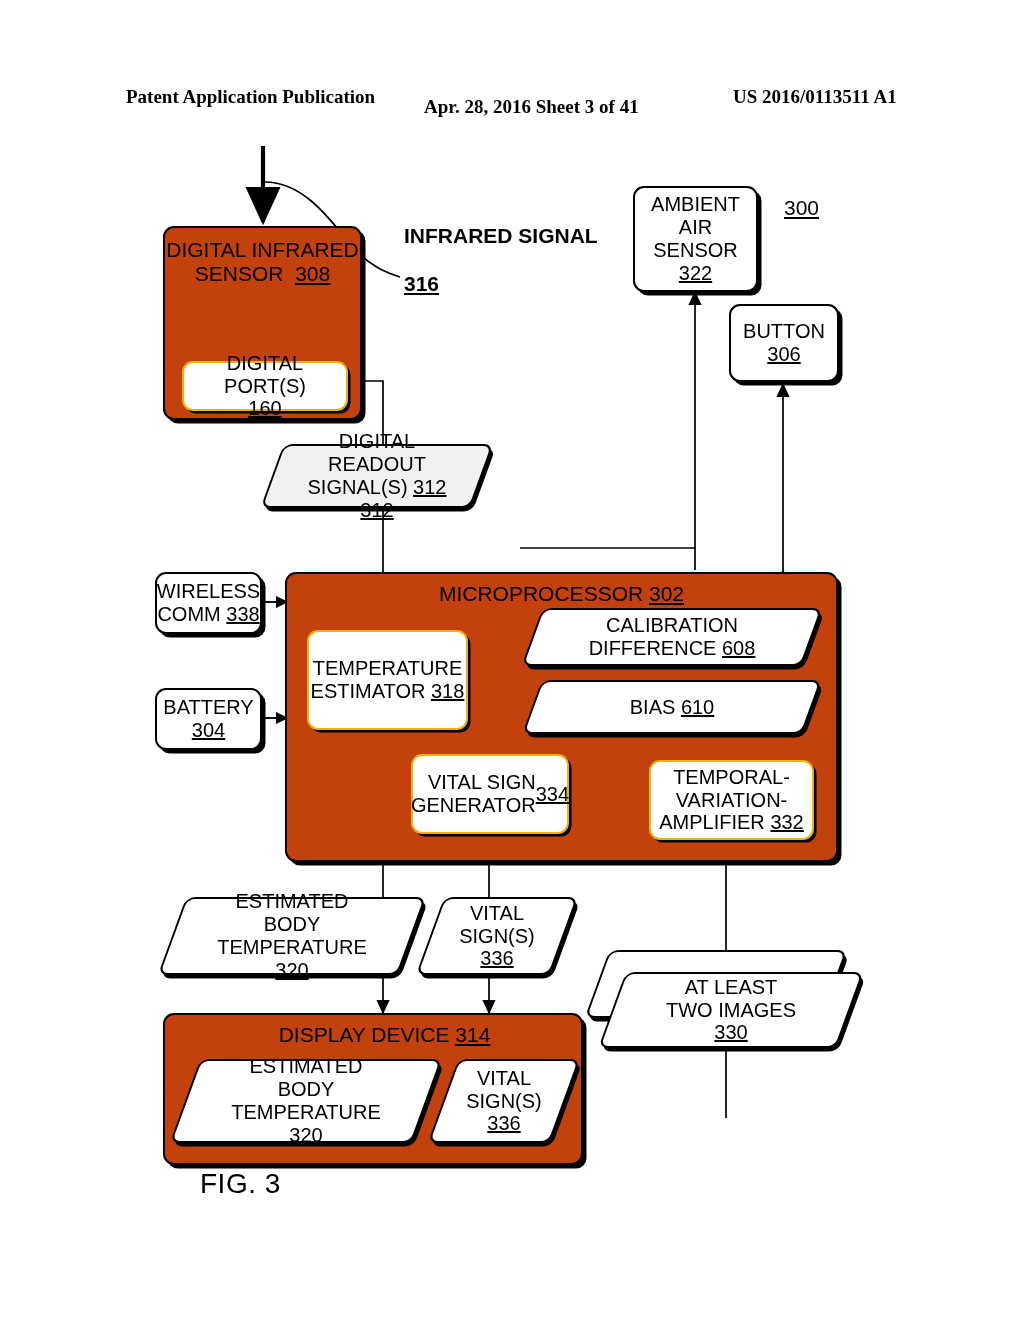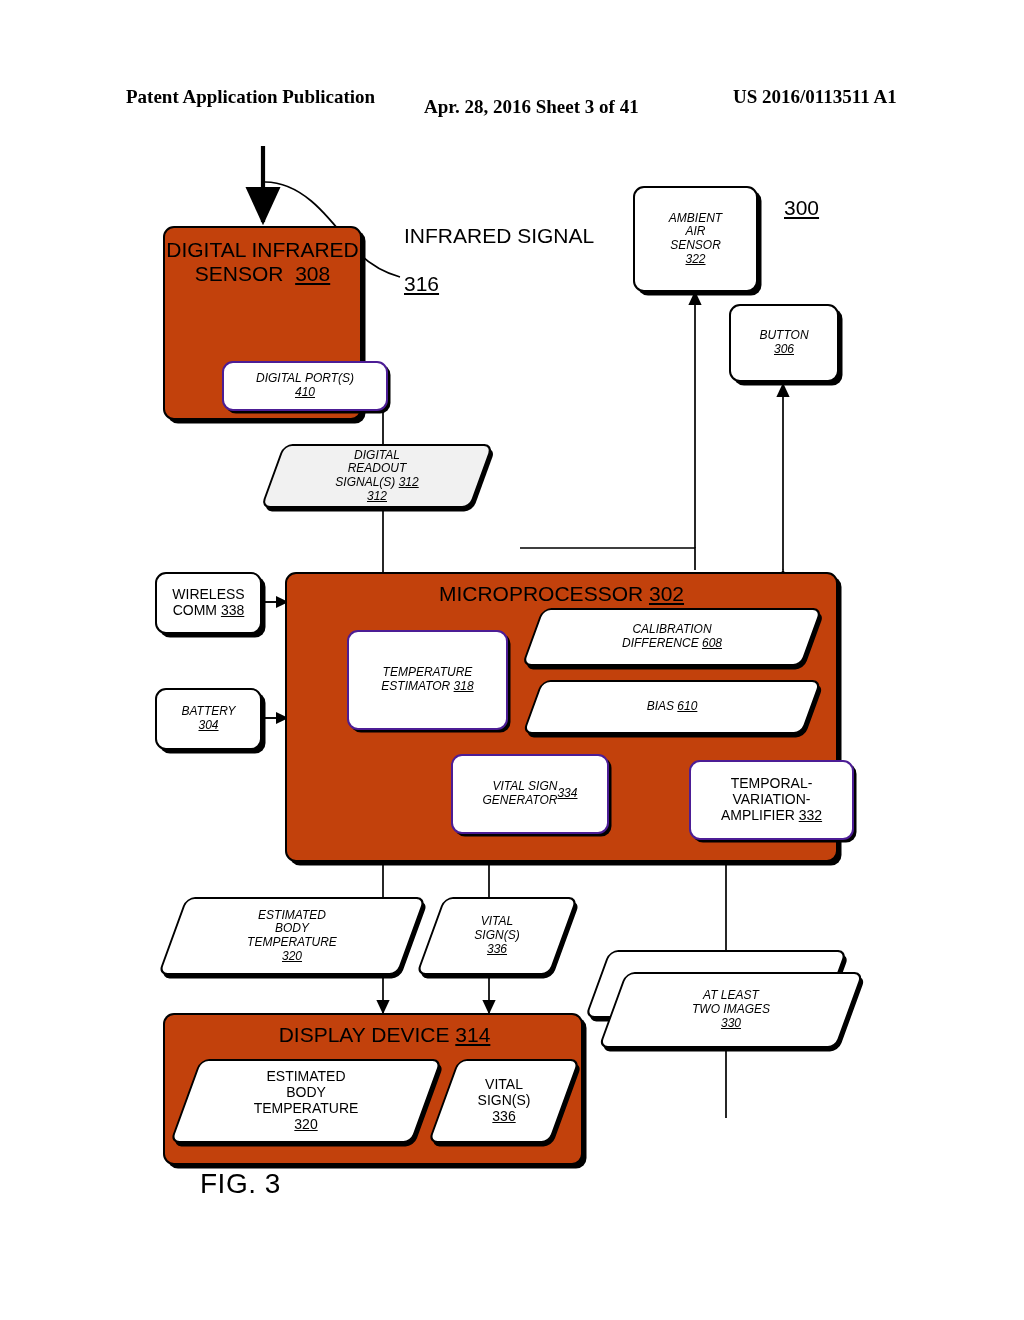--- a/index.html
+++ b/index.html
@@ -58,25 +58,24 @@
     line-height: 1.14;
     z-index: 3;
   }
   .rbox {
     border: 2.2px solid #000;
     border-radius: 11px;
     background: #fff;
     box-shadow: 4px 4px 0 -0.5px #000;
   }
   .rbox-inner {
-    border: 2px solid #4c1d95;
+    border: 2px solid #eab308;
     border-radius: 11px;
     background: #fff;
     box-shadow: 3px 3px 0 -0.5px #000;
-    margin-left: 40px;
   }
   
   .container {
     display: block;
     background: #c2410c;
   }
   .container > .ctitle {
     position: absolute;
     left: 0; right: 0;
     text-align: center;
@@ -112,22 +111,22 @@
     position: absolute;
     z-index: 4;
     line-height: 1.14;
     white-space: pre-line;
   }
 
   .u { text-decoration: underline; }
 
   
   .t22 { font-size: 21px; }
-  .t21 { font-size: 12px; font-style: italic; }
-  .t20 { font-size: 14px; }
+  .t21 { font-size: 20px; }
+  .t20 { font-size: 20px; }
 
   #fig-caption {
     position: absolute;
     left: 200px;
     top: 1168px;
     font-size: 28px;
     letter-spacing: 0.5px;
     z-index: 5;
   }
 </style>
@@ -183,33 +182,33 @@
     <line x1="489" y1="838" x2="489" y2="897" stroke="#000" stroke-width="1.7"></line>
     <line x1="489" y1="975" x2="489" y2="1013" stroke="#000" stroke-width="1.7" marker-end="url(#ah)"></line>
 
     <line x1="726" y1="962" x2="726" y2="841" stroke="#000" stroke-width="1.7" marker-end="url(#ah)"></line>
 
     <line x1="726" y1="1118" x2="726" y2="1048" stroke="#000" stroke-width="1.7"></line>
   </svg>
 
   <div class="flabel t22 u" style="left:784px; top:196px;">300</div>
 
-  <div class="flabel t22" style="left:404px; top:200px;">
+  <div class="flabel t22" style="left:404px; top:200px;font-weight:bold;">
     <span>INFRARED SIGNAL</span><br>
     <span class="u">316</span>
   </div>
 
   <div class="node rbox container" style="left:163px; top:226px; width:199px; height:194px;">
     <div class="ctitle t22" style="top:10px;">
       <span>DIGITAL INFRARED<br>SENSOR&nbsp;</span>
       <span class="u">308</span>
     </div>
     <div class="node rbox-inner" style="left:17px; top:133px; width:166px; height:50px; flex-direction:column;">
       <div class="t21">DIGITAL PORT(S)</div>
-      <div class="t21 u">410</div>
+      <div class="t21 u">160</div>
     </div>
   </div>
 
   <div class="node rbox" style="left:633px; top:186px; width:125px; height:106px; flex-direction:column;">
     <div class="t21" style="white-space:pre-line;">AMBIENT
 AIR
 SENSOR</div>
     <div class="t21 u">322</div>
   </div>
 

